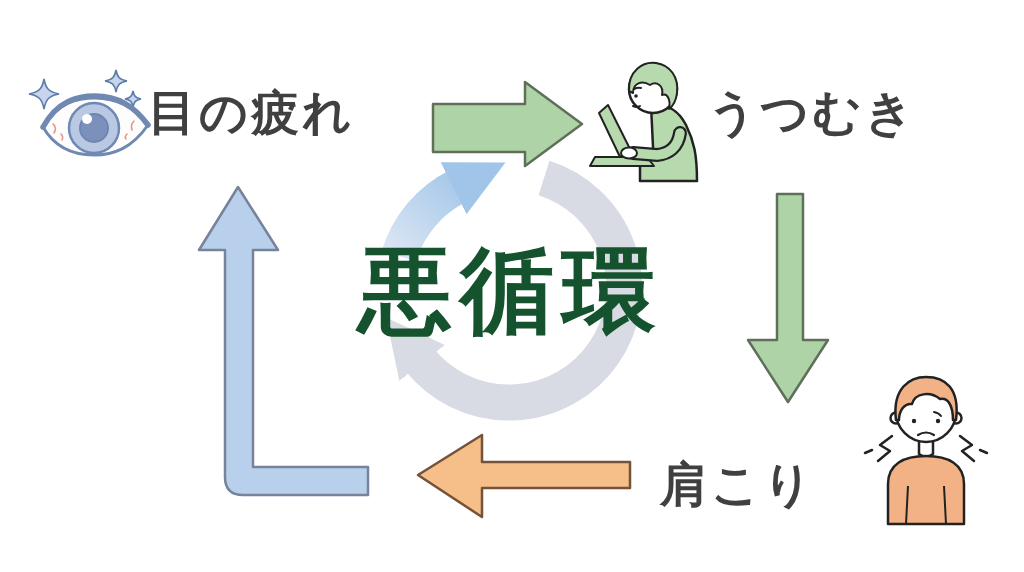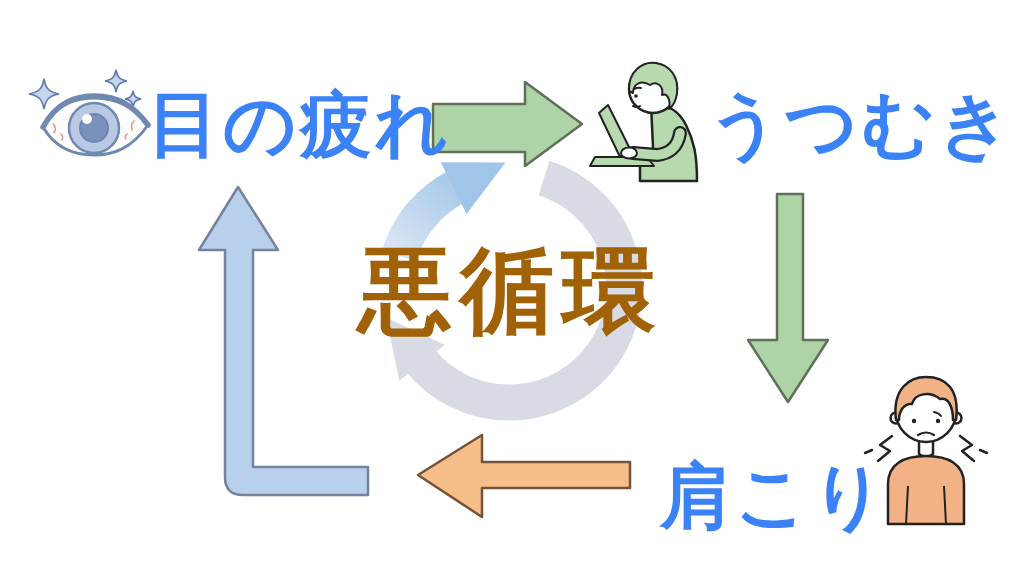--- a/index.html
+++ b/index.html
@@ -2,25 +2,25 @@
 <html><head>
 <meta charset="utf-8">
 <style>
   html,body{margin:0;padding:0;background:#ffffff;}
   .canvas{
     position:relative;width:1024px;height:572px;background:#ffffff;
     overflow:hidden;font-family:"DejaVu Sans","Liberation Sans",sans-serif;
   }
   .abs{position:absolute;}
   .node-label{
-    position:absolute;color:#3b82f6;font-weight:900;font-size:72px;
+    position:absolute;color:#404040;font-weight:900;font-size:48px;
     letter-spacing:3px;line-height:1;white-space:nowrap;
   }
   .center-label{
-    position:absolute;color:#a16207;font-weight:900;font-size:94px;
+    position:absolute;color:#14532d;font-weight:900;font-size:94px;
     letter-spacing:8px;line-height:1;white-space:nowrap;
   }
   svg{display:block;}
 </style>
 </head>
 <body>
 
 <div class="canvas">
 
   <svg class="abs" style="left:0;top:0;" width="1024" height="572" viewBox="0 0 1024 572">

